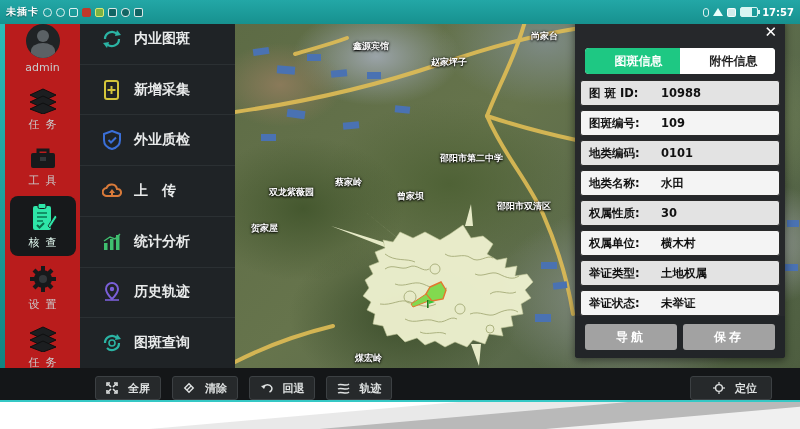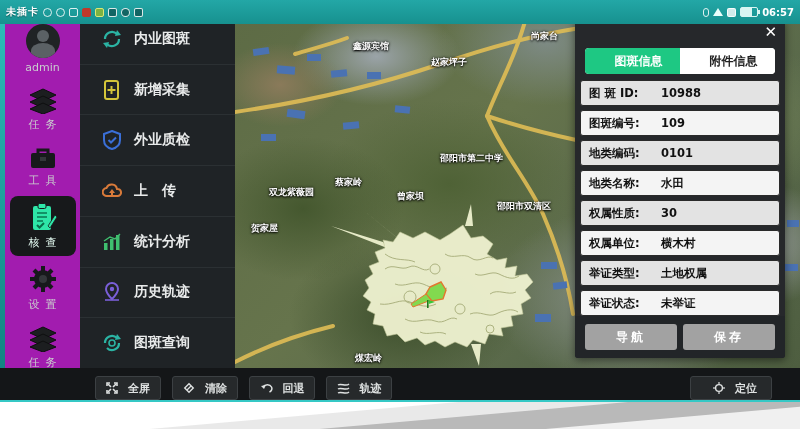--- a/index.html
+++ b/index.html
@@ -16,21 +16,21 @@
   .sb-ico.green{background:#7cb342;border-color:#dce775;}
   .sb-ico.dark{background:rgba(0,0,0,.35);}
   .sb-right{margin-left:auto;display:flex;align-items:center;gap:4px;}
   .wifi{width:0;height:0;border-left:5px solid transparent;border-right:5px solid transparent;border-bottom:8px solid #eafffb;}
   .batt{width:16px;height:8px;border:1px solid #d8f5f2;border-radius:2px;position:relative;background:linear-gradient(90deg,#d8f5f2 70%,transparent 70%);}
   .batt:after{content:"";position:absolute;right:-3px;top:2px;width:2px;height:4px;background:#d8f5f2;}
   .sb-time{font-size:10px;}
   
   .edge-left{position:absolute;left:0;top:14px;width:5px;height:386px;background:linear-gradient(180deg,#2cbdb9,#0f7f7d);z-index:55;}
   
-  .sidebar{position:absolute;left:5px;top:14px;width:75px;height:354px;background:#a21caf;display:flex;flex-direction:column;align-items:center;padding-top:4px;box-sizing:border-box;z-index:40;}
+  .sidebar{position:absolute;left:5px;top:14px;width:75px;height:354px;background:#b91c1c;display:flex;flex-direction:column;align-items:center;padding-top:4px;box-sizing:border-box;z-index:40;}
   .side-item{width:66px;display:flex;flex-direction:column;align-items:center;justify-content:center;gap:3px;padding:6px 0;border-radius:8px;margin-bottom:2px;cursor:pointer;}
   .side-item .lbl{font-size:11px;color:#c9cdce;letter-spacing:6px;text-indent:6px;white-space:nowrap;}
   .side-item.selected{background:#17191b;}
   .side-item.selected .lbl{color:#e8fff6;}
   .avatar-circle{width:34px;height:34px;border-radius:50%;background:#202325;position:relative;overflow:hidden;}
   .avatar-circle:before{content:"";position:absolute;left:11px;top:6px;width:12px;height:12px;border-radius:50%;background:#5b6165;}
   .avatar-circle:after{content:"";position:absolute;left:5px;top:19px;width:24px;height:16px;border-radius:50% 50% 0 0;background:#5b6165;}
   .side-item svg{display:block;}
   
   .menu{position:absolute;left:80px;top:14px;width:155px;height:354px;background:#1f2326;display:flex;flex-direction:column;z-index:40;}
@@ -99,21 +99,21 @@
       <span class="sb-ico green"></span>
       <span class="sb-ico dark"></span>
       <span class="sb-ico round dark"></span>
       <span class="sb-ico dark"></span>
     </div>
     <div class="sb-right">
       <span class="sb-ico" style="border-radius:3px;width:6px;"></span>
       <span class="wifi"></span>
       <span class="sb-ico" style="background:rgba(255,255,255,.8);"></span>
       <span class="batt"></span>
-      <span class="sb-time">06:57</span>
+      <span class="sb-time">17:57</span>
     </div>
   </div>
 
   <div class="edge-left"></div>
 
   <div class="sidebar">
     <div class="side-item">
       <span class="avatar-circle"></span>
       <span class="lbl" style="letter-spacing:0;text-indent:0;">admin</span>
     </div>

